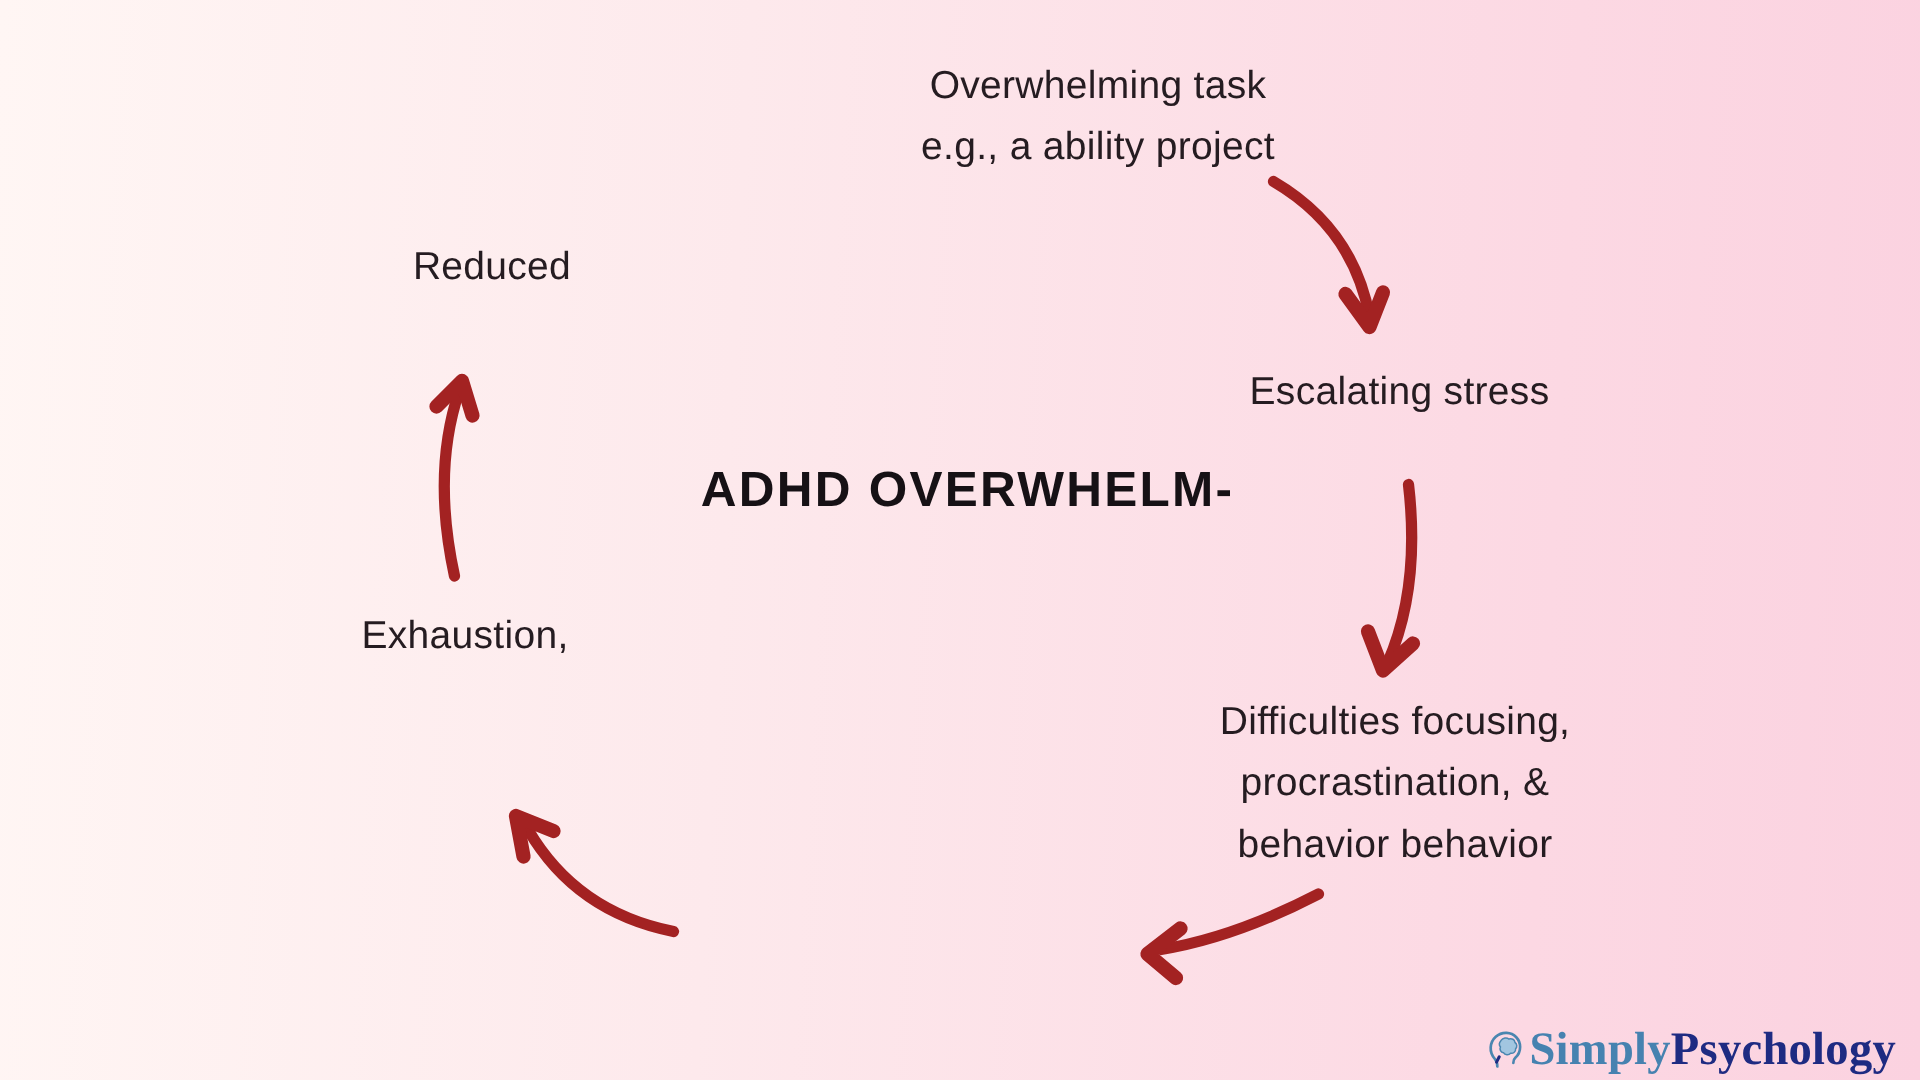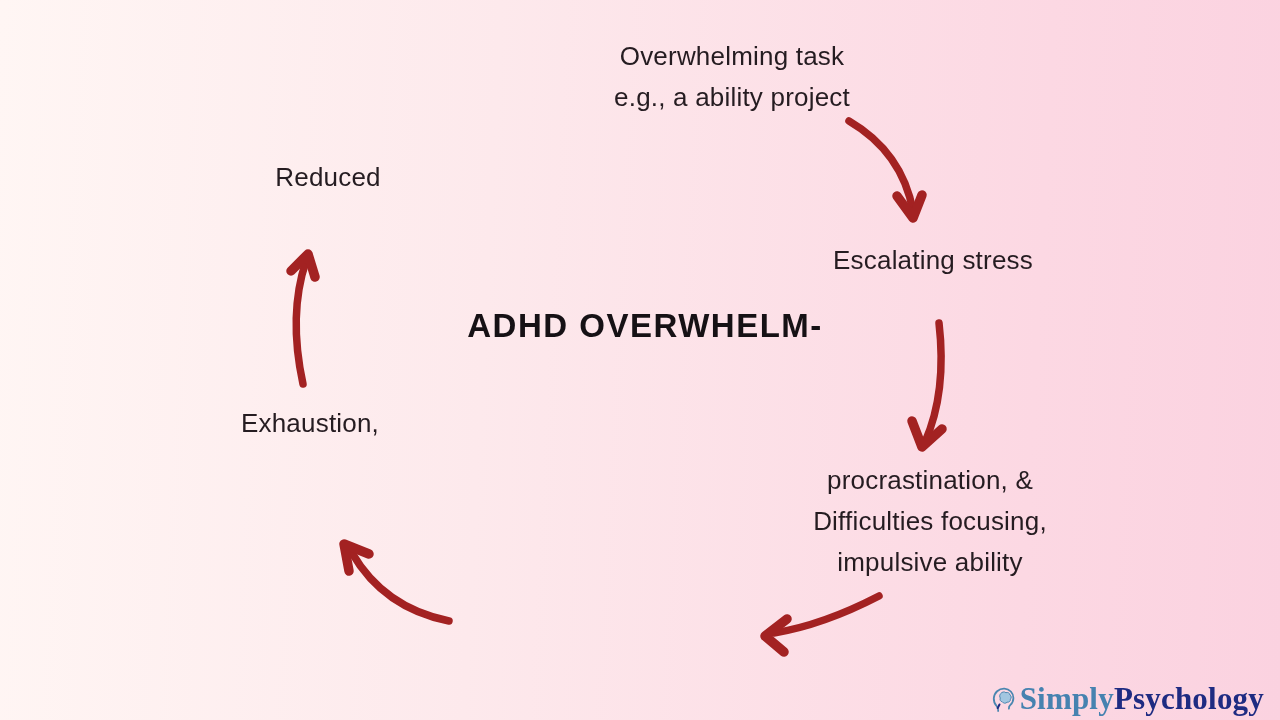--- a/index.html
+++ b/index.html
@@ -99,23 +99,23 @@
   <div class="node node-overwhelming-task">
     <div>Overwhelming task</div>
     <div>e.g., a ability project</div>
   </div>
 
   <div class="node node-escalating-stress">
     <div>Escalating stress</div>
   </div>
 
   <div class="node node-difficulties">
+    <div>Difficulties focusing,</div>
     <div>procrastination, &amp;</div>
-    <div>Difficulties focusing,</div>
-    <div>impulsive ability</div>
+    <div>behavior behavior</div>
   </div>
 
 
   <div class="node node-exhaustion">
     <div>Exhaustion,</div>
   </div>
 
   <div class="node node-shutdown-response">
     <div>Reduced</div>
   </div>

